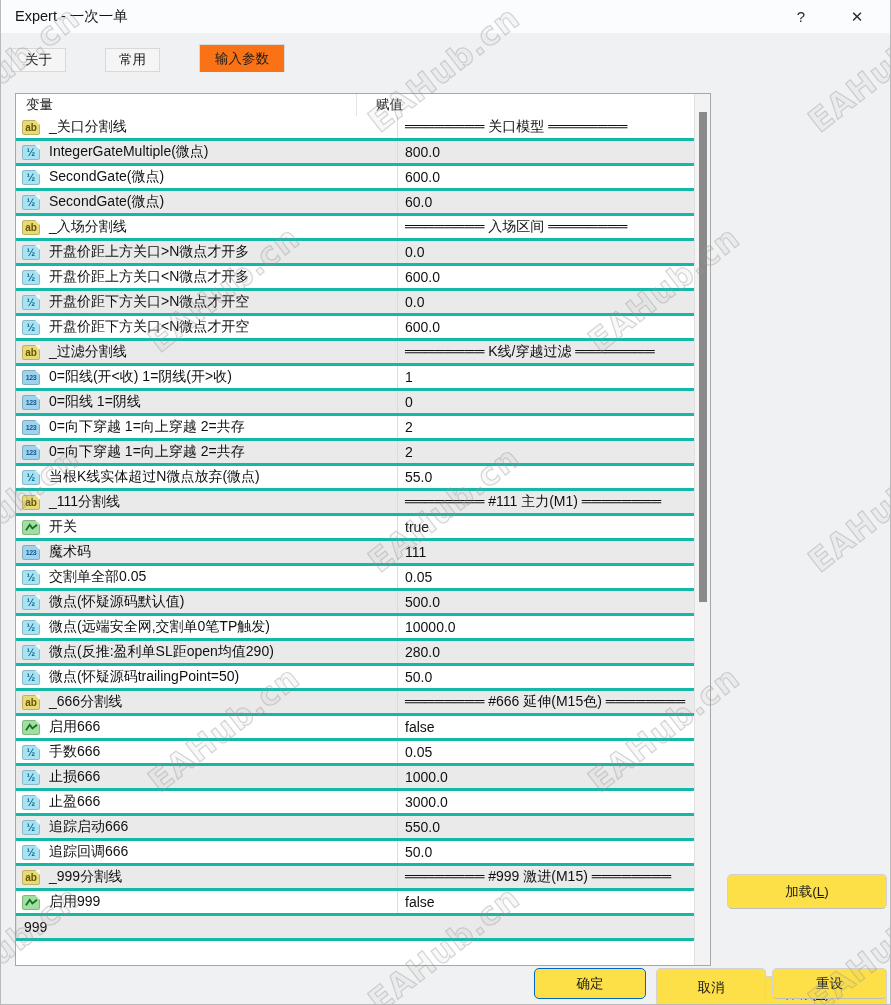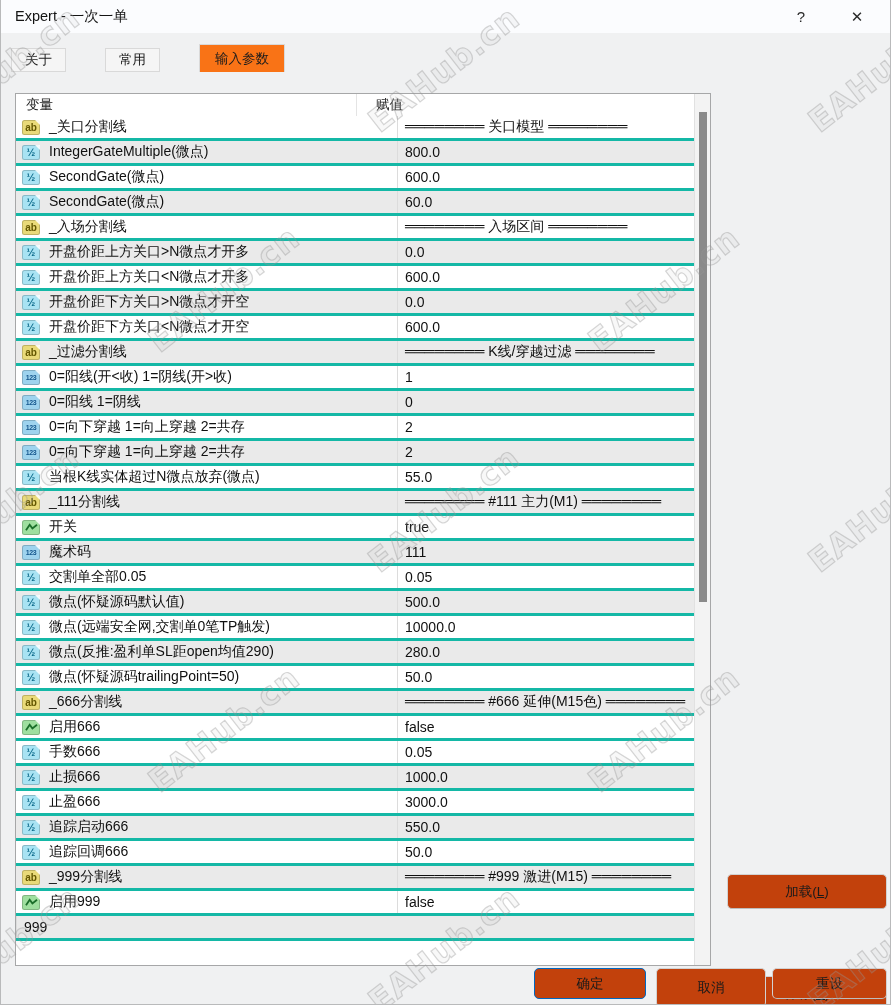--- a/index.html
+++ b/index.html
@@ -32,21 +32,21 @@
   .picon.string{background:#e9da79;color:#645700;font-size:10px;}
   .picon.double{background:#a9e3f3;color:#0e6c8c;font-size:10.5px;}
   .picon.integer{background:#9ed3ee;color:#14568c;font-size:7px;letter-spacing:-0.4px;}
   .picon.boolean{background:#9fdf9f;}
   .picon.boolean svg{width:13px;height:11px;}
   .picon.boolean polyline{fill:none;stroke:#1b6e2a;stroke-width:2;}
   
   .vscroll{position:absolute;top:0;right:0;width:16px;bottom:0;background:#f3f3f3;border-left:1px solid #e1e1e1;box-sizing:border-box;}
   .vthumb{position:absolute;left:4px;width:8px;top:18px;height:490px;background:#8a8a8a;}
   
-  .btn{position:absolute;box-sizing:border-box;background:#c2410c;border:1px solid #d2d2d2;border-bottom-color:#bdbdbd;border-radius:5px;display:flex;align-items:center;justify-content:center;font-size:13.5px;color:#1a1a1a;cursor:default;}
+  .btn{position:absolute;box-sizing:border-box;background:#fde047;border:1px solid #d2d2d2;border-bottom-color:#bdbdbd;border-radius:5px;display:flex;align-items:center;justify-content:center;font-size:13.5px;color:#1a1a1a;cursor:default;}
   .btn .u{text-decoration:underline;}
   .btn-load{left:726px;top:874px;width:160px;height:35px;}
   .btn-save{left:726px;top:976px;width:160px;height:35px;}
   .btn-ok{left:533px;top:968px;width:112px;height:31px;border:1.5px solid #0067c0;}
   .btn-cancel{left:655px;top:968px;width:110px;height:39px;}
   .btn-reset{left:771px;top:968px;width:115px;height:31px;}
   
   .watermark-layer{position:absolute;inset:0;pointer-events:none;z-index:60;overflow:hidden;}
   .wm{position:absolute;font-size:32px;font-weight:700;letter-spacing:1px;transform:rotate(-38deg);transform-origin:left top;color:rgba(170,170,170,0.08);-webkit-text-stroke:1.2px rgba(150,150,150,0.38);font-family:"DejaVu Sans",sans-serif;white-space:nowrap;}
 </style>

